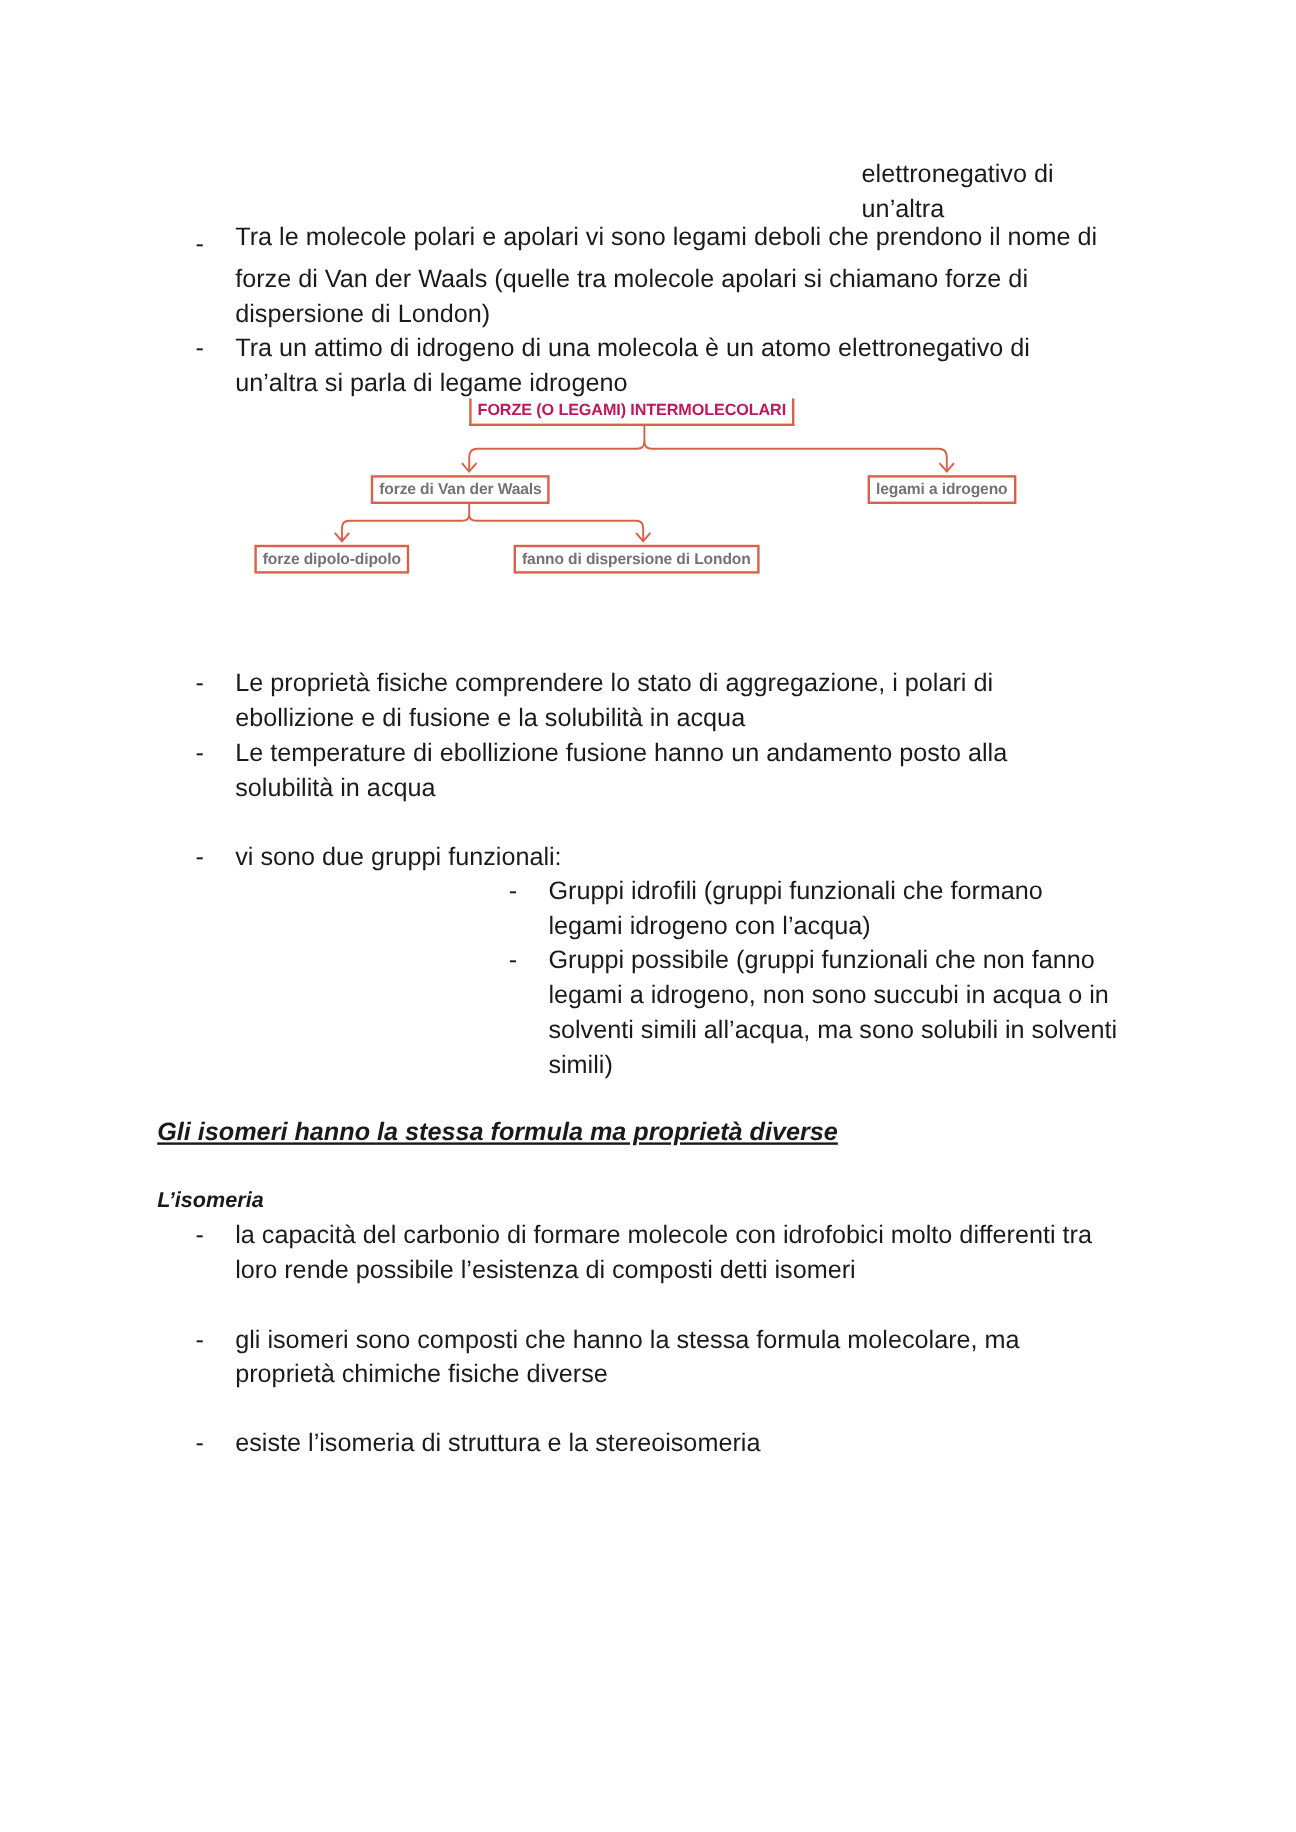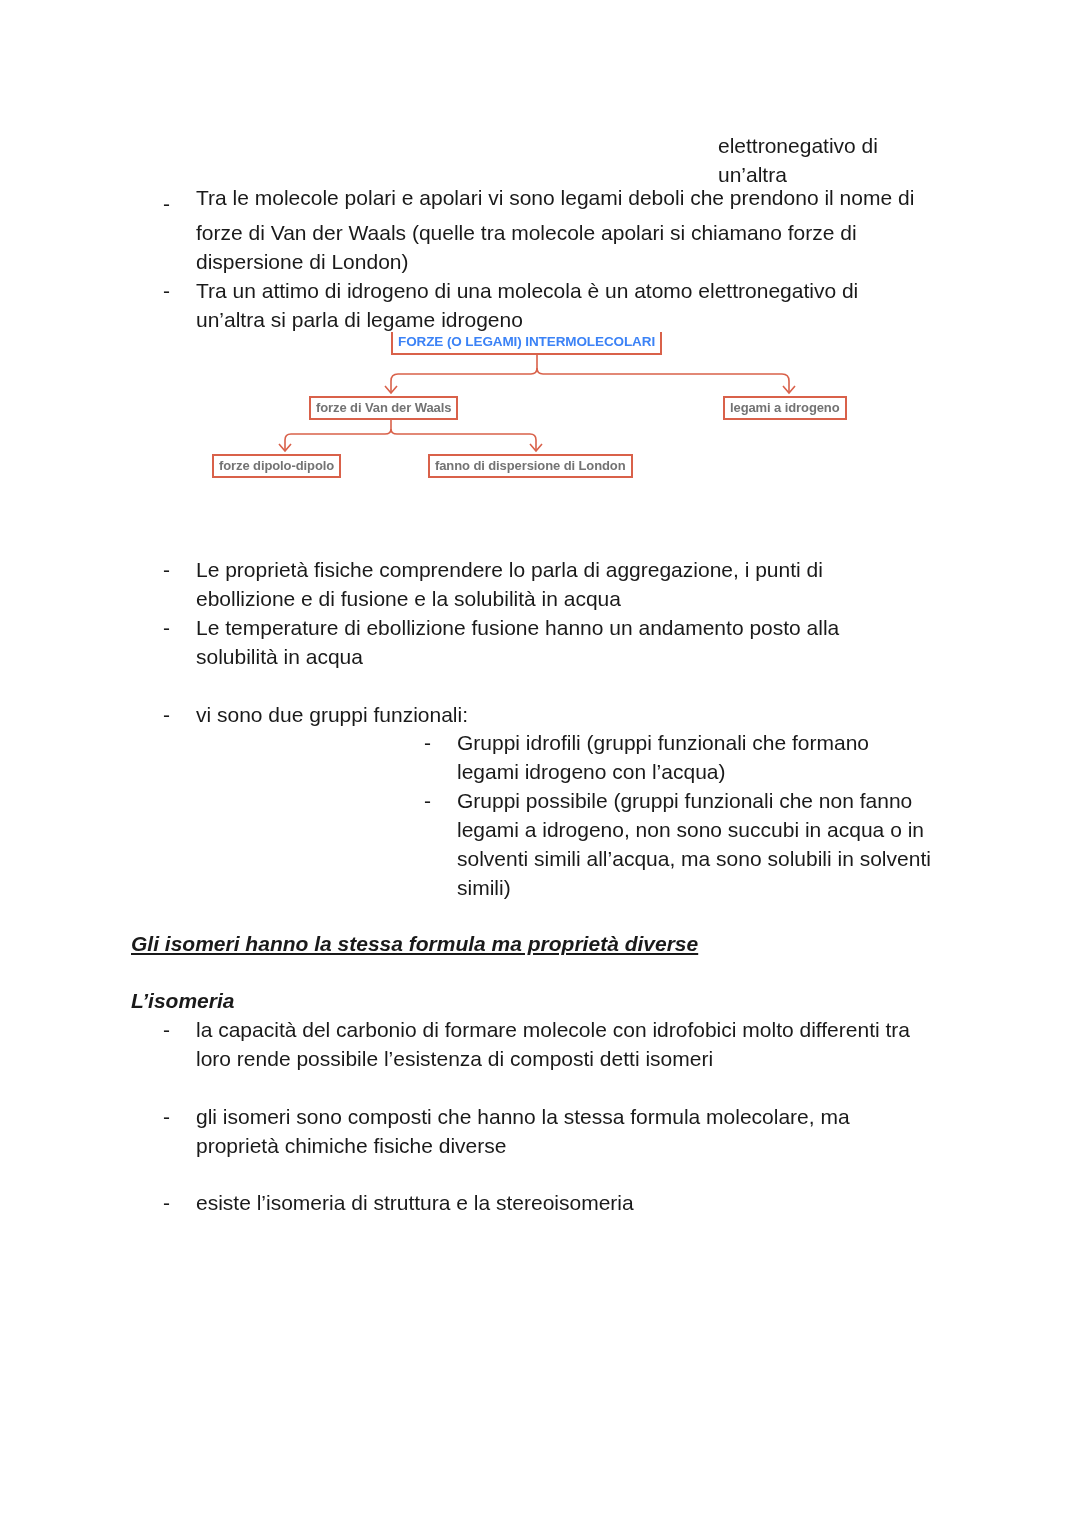--- a/index.html
+++ b/index.html
@@ -7,30 +7,30 @@
       width: 1080px; height: 1527px; position: relative; overflow: hidden;
       font-family: "Liberation Sans", sans-serif; color: #1a1a1a;
     }
     .line { position: absolute; font-size: 21px; line-height: 29px; white-space: nowrap; }
     .dash { position: absolute; font-size: 21px; line-height: 29px; }
     .heading-u {
       position: absolute; left: 131px; font-size: 21px; line-height: 29px;
       font-weight: bold; font-style: italic; text-decoration: underline; white-space: nowrap;
     }
     .heading {
-      position: absolute; left: 131px; font-size: 21px; line-height: 29px;
+      position: absolute; left: 131px; font-size: 18px; line-height: 29px;
       font-weight: bold; font-style: italic; white-space: nowrap;
     }
     .dbox {
       position: absolute; border: 2px solid #d9614a; background: #fff;
       font-family: "Liberation Sans", sans-serif; font-weight: bold; font-size: 13px;
       line-height: 20px; padding: 0 5px; white-space: nowrap; color: #737373;
       letter-spacing: -0.1px; box-sizing: border-box; height: 24px;
     }
-    .dbox.top { color: #3b82f6; border-top: none; border-bottom: 2px solid #d9614a; font-size: 13.5px; }
+    .dbox.top { color: #be185d; border-top: none; border-bottom: 2px solid #d9614a; font-size: 13.5px; }
     svg.conn { position: absolute; left: 0; top: 0; }
   </style>
 </head>
 <body>
 
 <div class="line" style="left:718px; top:131px;">elettronegativo di</div>
 <div class="line" style="left:718px; top:160px;">un’altra</div>
 
 <div class="dash" style="left:163px; top:189px;">-</div>
 <div class="line" style="left:196px; top:183px;">Tra le molecole polari e apolari vi sono legami deboli che prendono il nome di</div>
@@ -59,21 +59,21 @@
   </svg>
 
   <div class="dbox top" style="left:391px; top:332px; height:23px;">FORZE (O LEGAMI) INTERMOLECOLARI</div>
   <div class="dbox" style="left:309px; top:396px;">forze di Van der Waals</div>
   <div class="dbox" style="left:723px; top:396px;">legami a idrogeno</div>
   <div class="dbox" style="left:212px; top:454px;">forze dipolo-dipolo</div>
   <div class="dbox" style="left:428px; top:454px;">fanno di dispersione di London</div>
 </div>
 
 <div class="dash" style="left:163px; top:555px;">-</div>
-<div class="line" style="left:196px; top:555px;">Le proprietà fisiche comprendere lo parla di aggregazione, i punti di</div>
+<div class="line" style="left:196px; top:555px;">Le proprietà fisiche comprendere lo stato di aggregazione, i polari di</div>
 <div class="line" style="left:196px; top:584px;">ebollizione e di fusione e la solubilità in acqua</div>
 
 <div class="dash" style="left:163px; top:613px;">-</div>
 <div class="line" style="left:196px; top:613px;">Le temperature di ebollizione fusione hanno un andamento posto alla</div>
 <div class="line" style="left:196px; top:642px;">solubilità in acqua</div>
 
 <div class="dash" style="left:163px; top:700px;">-</div>
 <div class="line" style="left:196px; top:700px;">vi sono due gruppi funzionali:</div>
 
 <div class="dash" style="left:424px; top:728px;">-</div>

